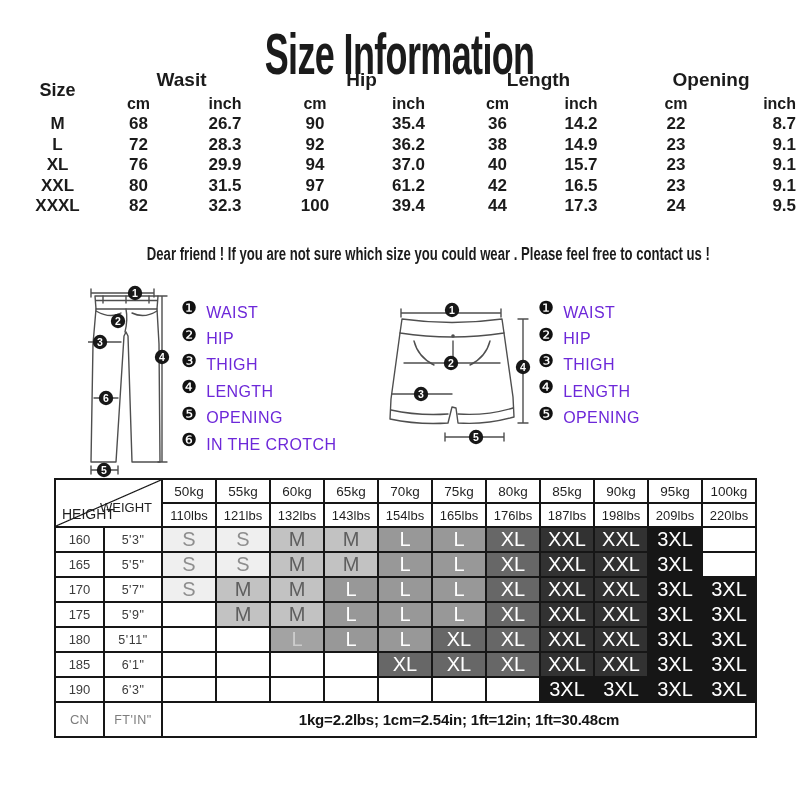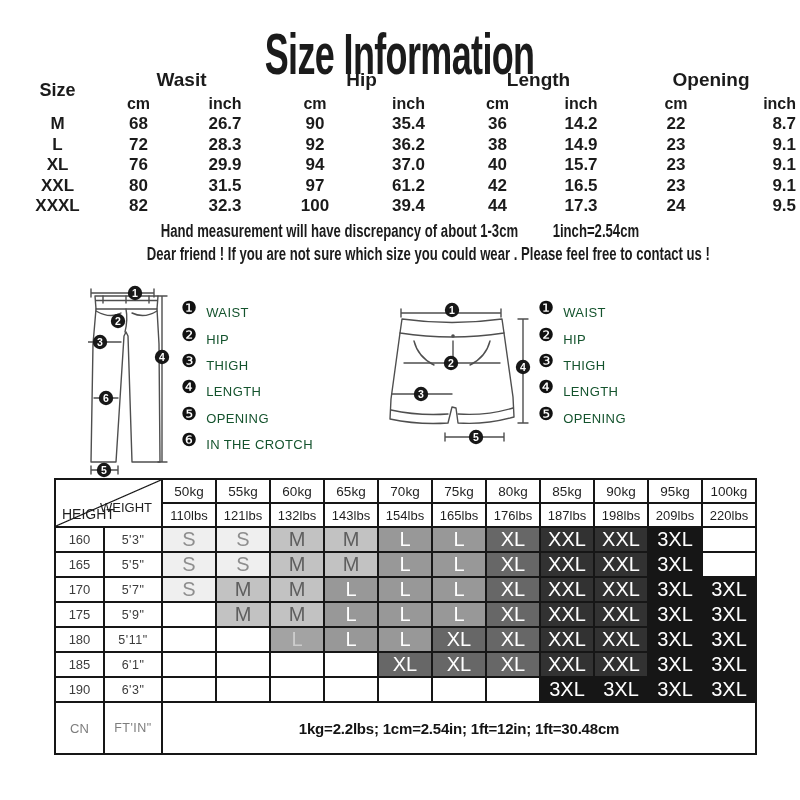--- a/index.html
+++ b/index.html
@@ -32,30 +32,30 @@
   .note1 .seg2{margin-left:46px;}
 
   
   svg.diagram{position:absolute;}
   .ln{stroke:#4f4f4f;stroke-width:1.4;fill:none;stroke-linecap:round;stroke-linejoin:round;}
   .badge-c{fill:#181818;stroke:none;}
   .badge-t{fill:#ffffff;font-family:"Liberation Sans",sans-serif;font-size:10.5px;font-weight:700;text-anchor:middle;}
   .legend{position:absolute;margin:0;padding:0;list-style:none;}
   .legend li{display:flex;align-items:center;height:26.4px;}
   .legend .num{font-size:18px;color:#111;margin-right:9px;line-height:1;}
-  .legend .lab{font-size:13px;color:#14532d;letter-spacing:.4px;margin-top:9px;}
+  .legend .lab{font-size:16px;color:#6d28d9;letter-spacing:.4px;margin-top:9px;}
   #legendPants{left:181px;top:295px;}
   #legendShorts{left:538px;top:295px;}
 
   
   #mx{position:absolute;left:54px;top:478px;width:703px;border-collapse:collapse;table-layout:fixed;}
   #mx td{border:2px solid #161616;text-align:center;padding:0;overflow:hidden;white-space:nowrap;}
   #mx tr.hr{height:24px;}
   #mx tr.dr{height:19px;border-radius:13px;}
-  #mx tr.fr{height:52px;}
+  #mx tr.fr{height:35px;}
   .kg{font-size:13.5px;color:#1e1e1e;}
   .lbs{font-size:13px;color:#1e1e1e;}
   .hc{font-size:13px;color:#3c3c3c;}
   .hf{font-size:12.5px;color:#3c3c3c;letter-spacing:.5px;}
   .mx{font-size:20px;font-weight:400;color:#141414;}
   .vS{background:#efefef;color:#8e8e8e;}
   .vM{background:#c2c2c2;color:#5e5e5e;}
   .vL{background:#989898;color:#ffffff;}
   .vXL{background:#676767;color:#ffffff;}
   .vXXL{background:#323232;color:#ffffff;}
@@ -158,25 +158,20 @@
       <td>100</td>
       <td>39.4</td>
       <td>44</td>
       <td>17.3</td>
       <td>24</td>
       <td class="r">9.5</td>
     </tr>
   </tbody>
     </table>
 
-  <div class="note note1">
-    <span class="inner">
-      <span>Hand measurement will have discrepancy of about 1-3cm</span><span class="seg2">1inch=2.54cm</span>
-    </span>
-  </div>
   <div class="note note2">
     <span class="inner">Dear friend ! If you are not sure which size you could wear . Please feel free to contact us !</span>
   </div>
 
   <svg class="diagram" style="left:88px;top:282px" width="85" height="196" viewBox="0 0 85 196">
     <path class="ln" d="M3,11 H66 M3,7 V15 M66,7 V15"></path>
     <path class="ln" d="M7,14 L70,14 L69,27 L8,27 Z M7.5,18.5 L69.5,18.5"></path>
     <path class="ln" d="M15,14 V21 M38,14 V21 M61,14 V21"></path>
     <path class="ln" d="M38,27 Q40,38 37,50"></path>
     <path class="ln" d="M8,29 Q22,37 33,31"></path>

